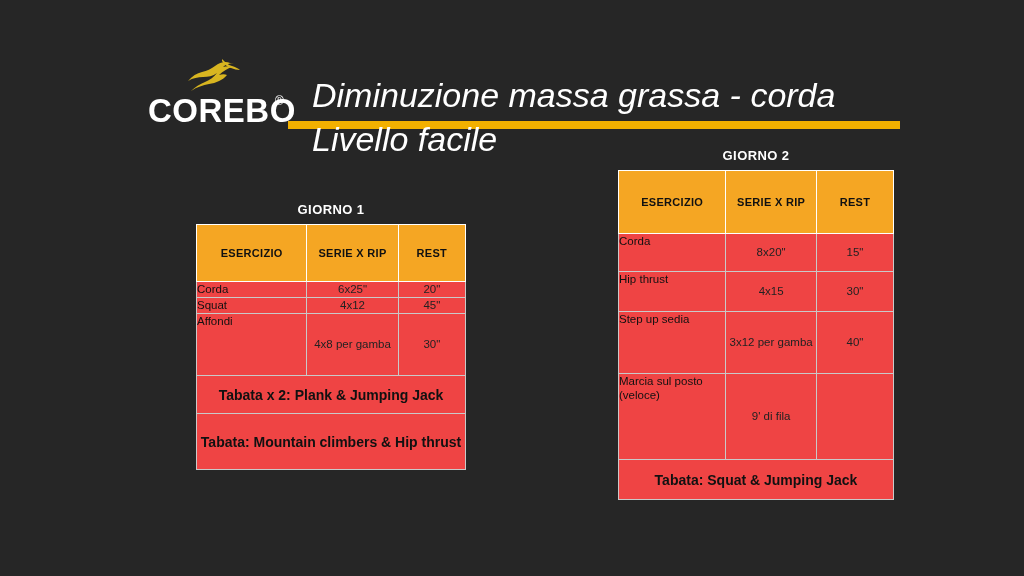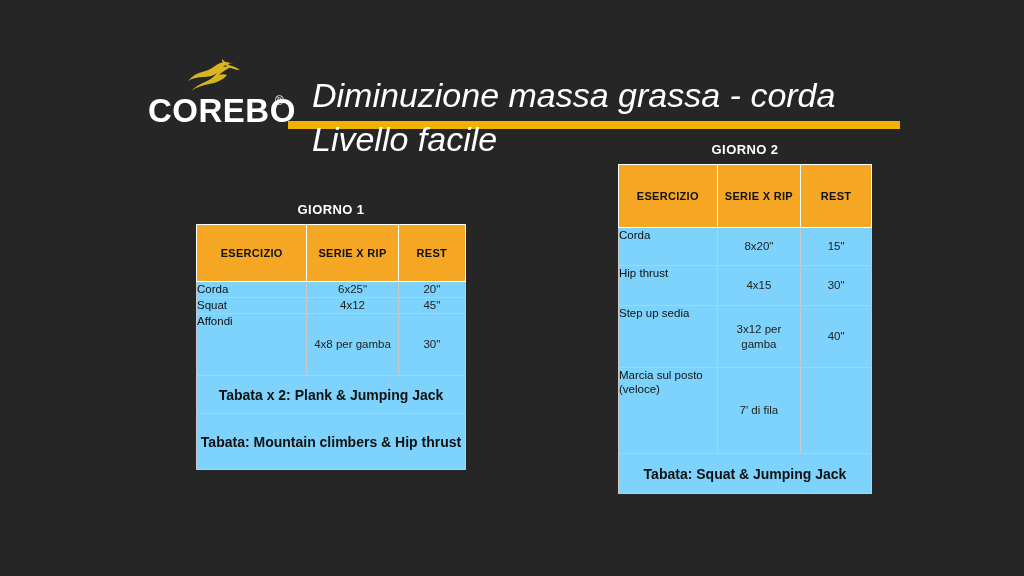--- a/index.html
+++ b/index.html
@@ -88,35 +88,35 @@
     position: absolute;
   }
   .table-wrap.day1 {
     left: 184px;
     top: 202px;
     width: 270px;
     padding-left: 12px;
   }
   .table-wrap.day2 {
     left: 618px;
-    top: 142px;
-    width: 254px;
+    top: 148px;
+    width: 276px;
   }
   .table-caption {
     color: #ffffff;
     font-size: 13px;
     font-weight: bold;
     text-align: center;
     letter-spacing: 0.4px;
     margin-bottom: 7px;
   }
   table.workout {
     width: 100%;
     border-collapse: collapse;
-    background: #7dd3fc;
+    background: #ef4444;
     table-layout: fixed;
   }
   table.workout td,
   table.workout th {
     border: 1px solid #c9c9c9;
     padding: 0;
   }
   table.workout thead th {
     background: #F5A623;
     border-color: #ffffff;
@@ -256,21 +256,21 @@
         <td class="ex-val">4x15</td>
         <td class="ex-val">30"</td>
       </tr>
       <tr style="height:62px">
         <td class="ex-name">Step up sedia</td>
         <td class="ex-val">3x12 per gamba</td>
         <td class="ex-val">40"</td>
       </tr>
       <tr style="height:86px">
         <td class="ex-name">Marcia sul posto (veloce)</td>
-        <td class="ex-val">7' di fila</td>
+        <td class="ex-val">9' di fila</td>
         <td class="ex-val"></td>
       </tr>
       <tr style="height:40px">
         <td class="footer-cell" colspan="3">Tabata: Squat &amp; Jumping Jack</td>
       </tr>
     </tbody>
   </table>
 </div>
 
 </body></html>

